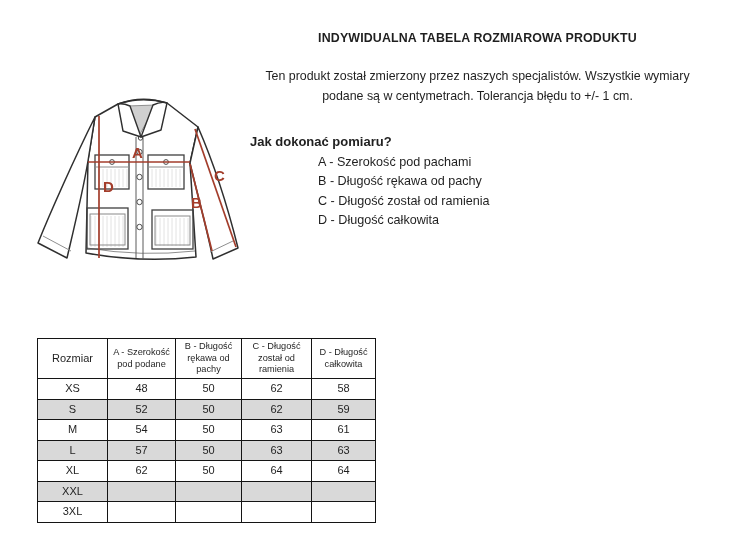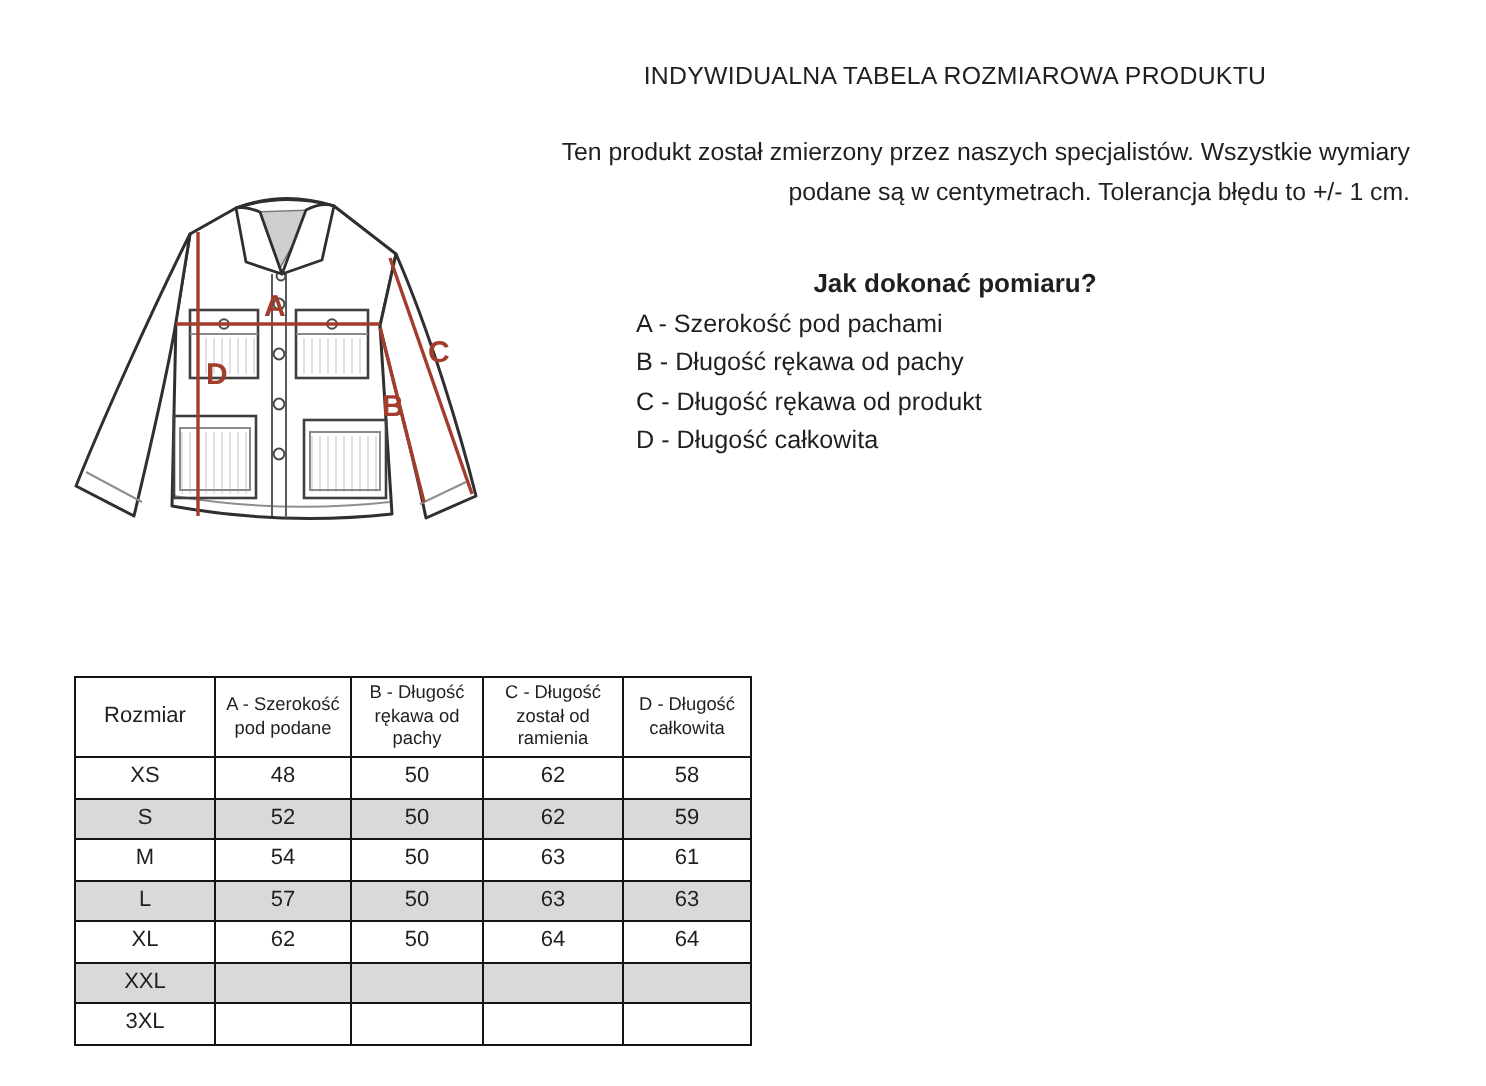--- a/index.html
+++ b/index.html
@@ -7,31 +7,31 @@
     position:relative;
     width:743px;height:543px;
     background:#ffffff;
     font-family:"Liberation Sans",sans-serif;
     color:#1f1f1f;
     overflow:hidden;
   }
   .abs{position:absolute;}
   .doc-title{
     left:250px;top:31px;width:455px;
-    text-align:center;font-weight:normal;font-size:12.4px;
+    text-align:center;font-weight:bold;font-size:12.4px;
     white-space:nowrap;letter-spacing:0.15px;
   }
   .intro{
     left:250px;top:66px;width:455px;
-    text-align:right;font-size:12.4px;line-height:20px;
+    text-align:center;font-size:12.4px;line-height:20px;
   }
   .intro div{white-space:nowrap;}
   .howto-heading{
     left:250px;top:134px;width:455px;
-    text-align:center;font-weight:bold;font-size:13px;white-space:nowrap;
+    text-align:left;font-weight:bold;font-size:13px;white-space:nowrap;
   }
   .howto-list{
     left:306px;top:153px;
     font-size:12.6px;line-height:19.3px;margin-left:12px;
   }
   .howto-list div{white-space:nowrap;}
   .jacket-svg{left:0;top:0;}
 
   table.size-table{
     left:37px;top:338px;
@@ -137,21 +137,21 @@
   <div class="abs intro">
     <div>Ten produkt został zmierzony przez naszych specjalistów. Wszystkie wymiary</div>
     <div>podane są w centymetrach. Tolerancja błędu to +/- 1 cm.</div>
   </div>
 
   <div class="abs howto-heading">Jak dokonać pomiaru?</div>
 
   <div class="abs howto-list">
     <div>A - Szerokość pod pachami</div>
     <div>B - Długość rękawa od pachy</div>
-    <div>C - Długość rękawa od produkt</div>
+    <div>C - Długość został od ramienia</div>
     <div>D - Długość całkowita</div>
   </div>
 
   <table class="abs size-table">
     <colgroup>
       <col class="c-size">
         <col class="c-a">
         <col class="c-b">
         <col class="c-c">
         <col class="c-d">

